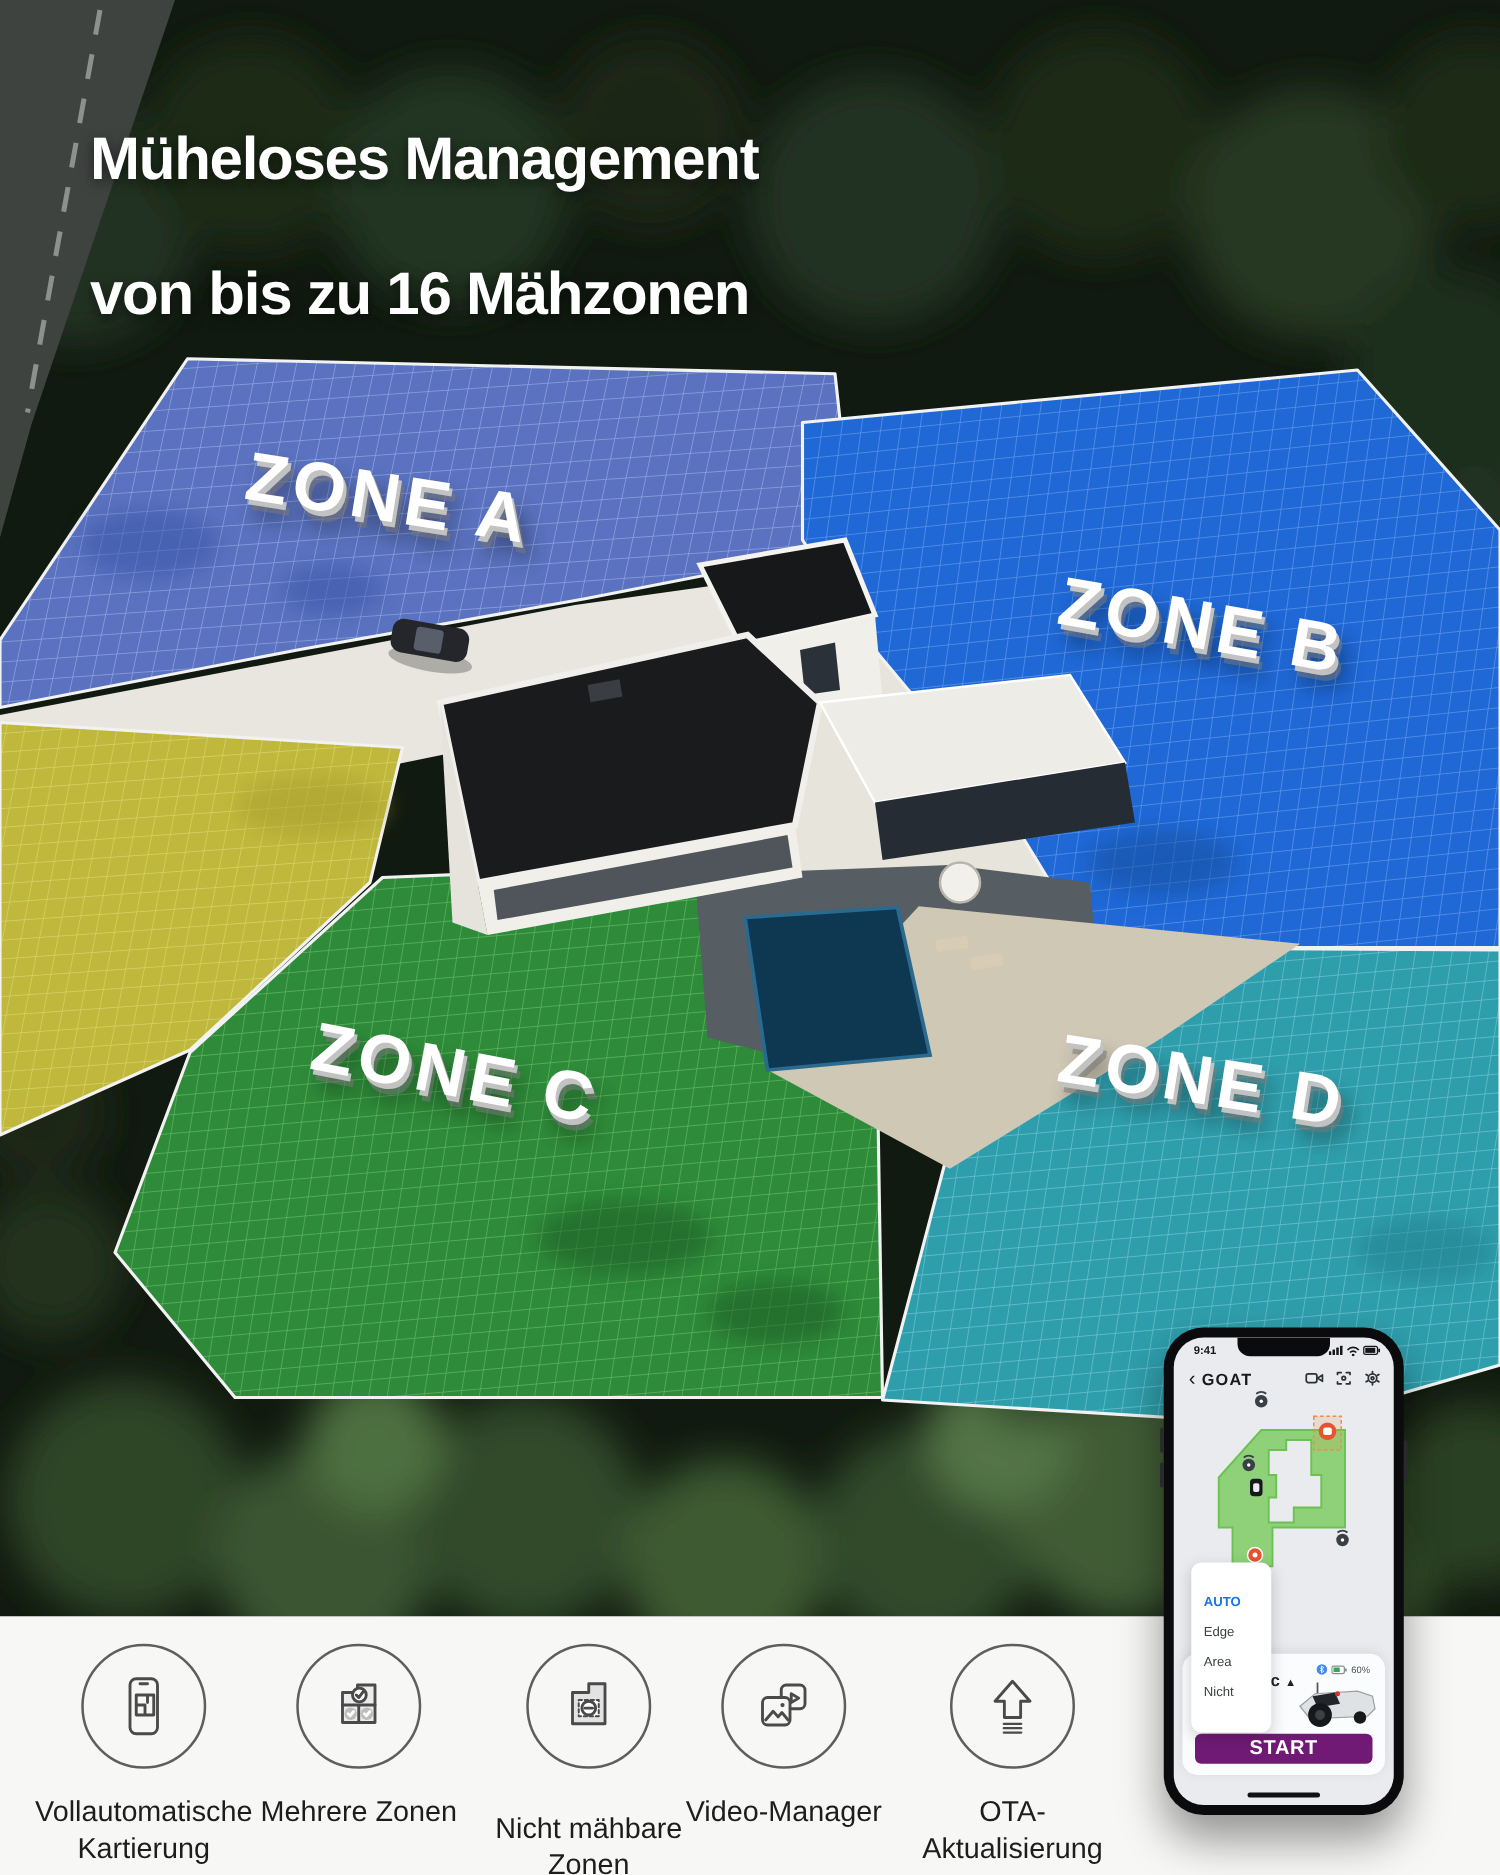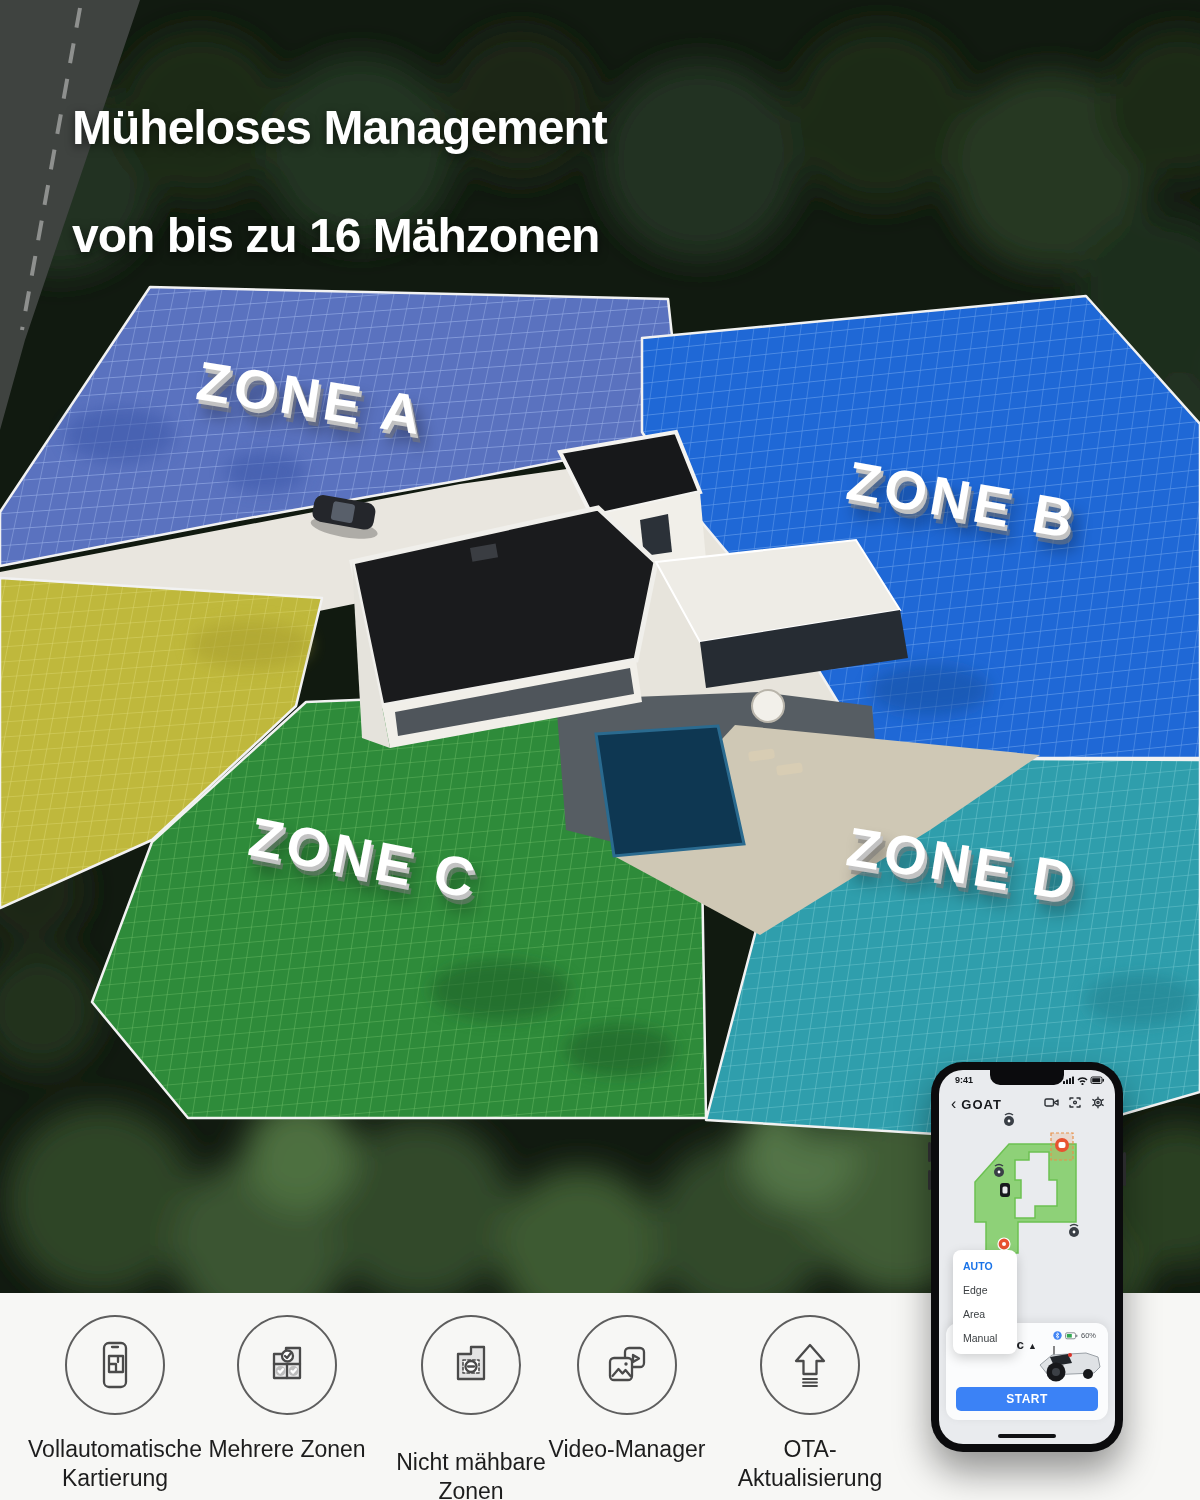--- a/index.html
+++ b/index.html
@@ -37,32 +37,32 @@
   .time{position:absolute;left:16px;top:2px;font-size:9px;font-weight:700;color:#15171a;}
   .statusicons{position:absolute;right:10px;top:2px;}
   .apphead{position:absolute;left:0;top:20px;width:100%;height:28px;z-index:7;}
   .backrow{position:absolute;left:12px;top:5px;font-size:13px;font-weight:700;color:#17191d;
     letter-spacing:1px;cursor:default;}
   .backrow .chev{font-size:16px;font-weight:400;margin-right:4px;}
   .headicons{position:absolute;right:10px;top:6px;display:flex;gap:9px;}
   .hicon{stroke:#2d3136;fill:none;stroke-width:1.4;stroke-linecap:round;stroke-linejoin:round;}
   #mapsvg{position:absolute;left:0;top:0;z-index:2;}
   #dropdown{position:absolute;left:14px;top:180px;width:64px;background:#fff;border-radius:8px;
-    box-shadow:0 4px 12px rgba(0,0,0,.18);z-index:10;padding:4px 0;}
+    box-shadow:0 4px 12px rgba(0,0,0,.18);z-index:10;padding:20px 0;}
   .dd-item{padding:6px 10px;font-size:10.5px;color:#3c4043;}
   .dd-item.selected{color:#1a73e8;font-weight:700;}
   #sheet{position:absolute;left:7px;top:253px;width:162px;height:97px;background:#fbfcfd;
     border-radius:12px;box-shadow:0 -2px 10px rgba(0,0,0,.08);z-index:5;}
   .mode-row{position:absolute;left:12px;top:14px;font-size:13.5px;font-weight:700;color:#202226;}
   .mode-row .chev-up{font-size:9px;margin-left:4px;}
   .batt-row{position:absolute;right:12px;top:8px;display:flex;align-items:center;gap:3px;
     font-size:7.5px;color:#4c5156;text-align:center;}
   #robot-img{position:absolute;right:4px;top:20px;}
-  #start-btn{position:absolute;left:10px;top:64px;width:142px;height:24px;background:#3b82f6;
-    border-radius:5px;color:#fff;font-size:12px;font-weight:700;letter-spacing:.5px;
+  #start-btn{position:absolute;left:10px;top:64px;width:142px;height:24px;background:#701a75;
+    border-radius:5px;color:#fff;font-size:16px;font-weight:700;letter-spacing:.5px;
     display:flex;align-items:center;justify-content:center;}
   #homebar{position:absolute;left:50%;bottom:6px;transform:translateX(-50%);width:58px;height:4px;
     background:#101114;border-radius:2px;z-index:8;}
 </style>
 </head>
 <body>
 
 <div id="stage">
 
   <svg id="scene-svg" width="1200" height="1293" viewBox="0 0 1200 1293">
@@ -339,21 +339,21 @@
         <g transform="translate(65,174)">
           <circle r="6" fill="#e85230" stroke="#fff" stroke-width="1.2"></circle>
             <circle r="2" fill="#fff"></circle>
           </g>
       </svg>
 
       <div id="dropdown">
         <div class="dd-item selected">AUTO</div>
         <div class="dd-item">Edge</div>
         <div class="dd-item">Area</div>
-        <div class="dd-item">Manual</div>
+        <div class="dd-item">Nicht</div>
       </div>
 
       <div id="sheet">
         <div class="mode-row"><span>Automatic</span><span class="chev-up">▲</span></div>
         <div class="batt-row">
           <svg width="9" height="9" viewBox="0 0 9 9">
             <circle cx="4.5" cy="4.5" r="4.2" fill="#4285f4"></circle>
               <path d="M3,3 l3,3 -1.8,1.2 V1.8 L6,3 3,6" stroke="#fff" stroke-width=".7" fill="none"></path>
             </svg>
           <svg width="13" height="8" viewBox="0 0 13 8">

